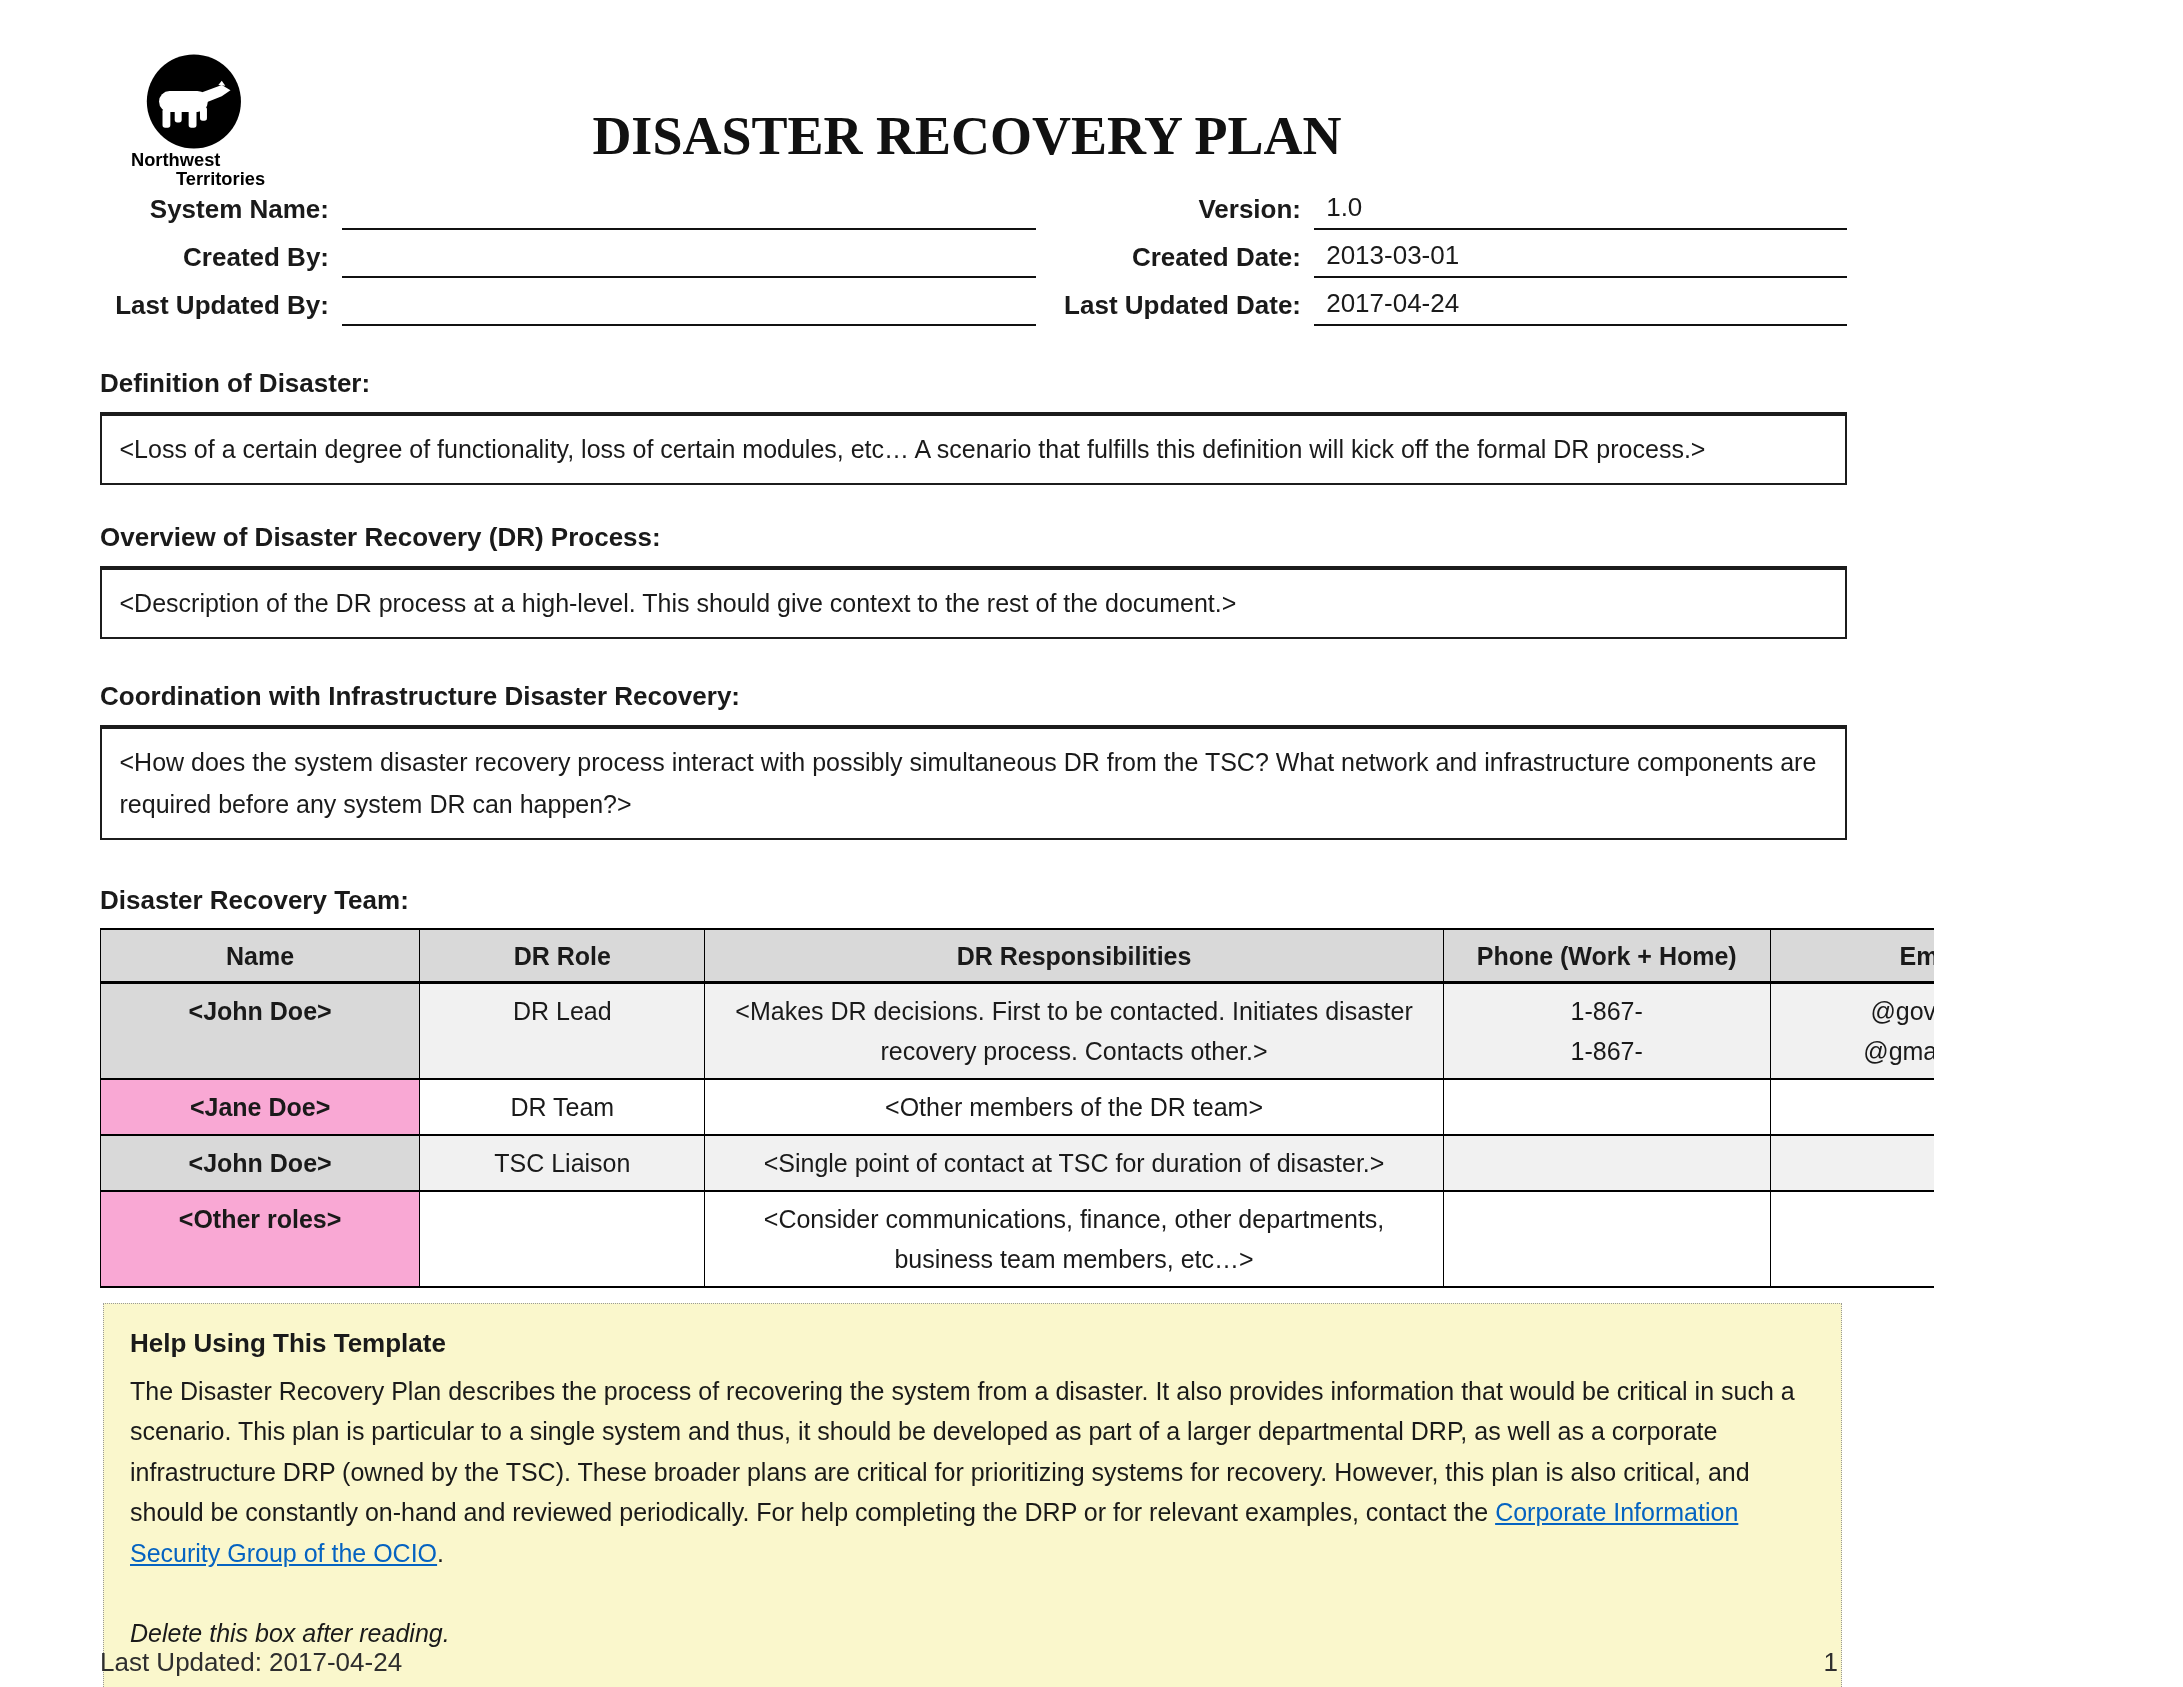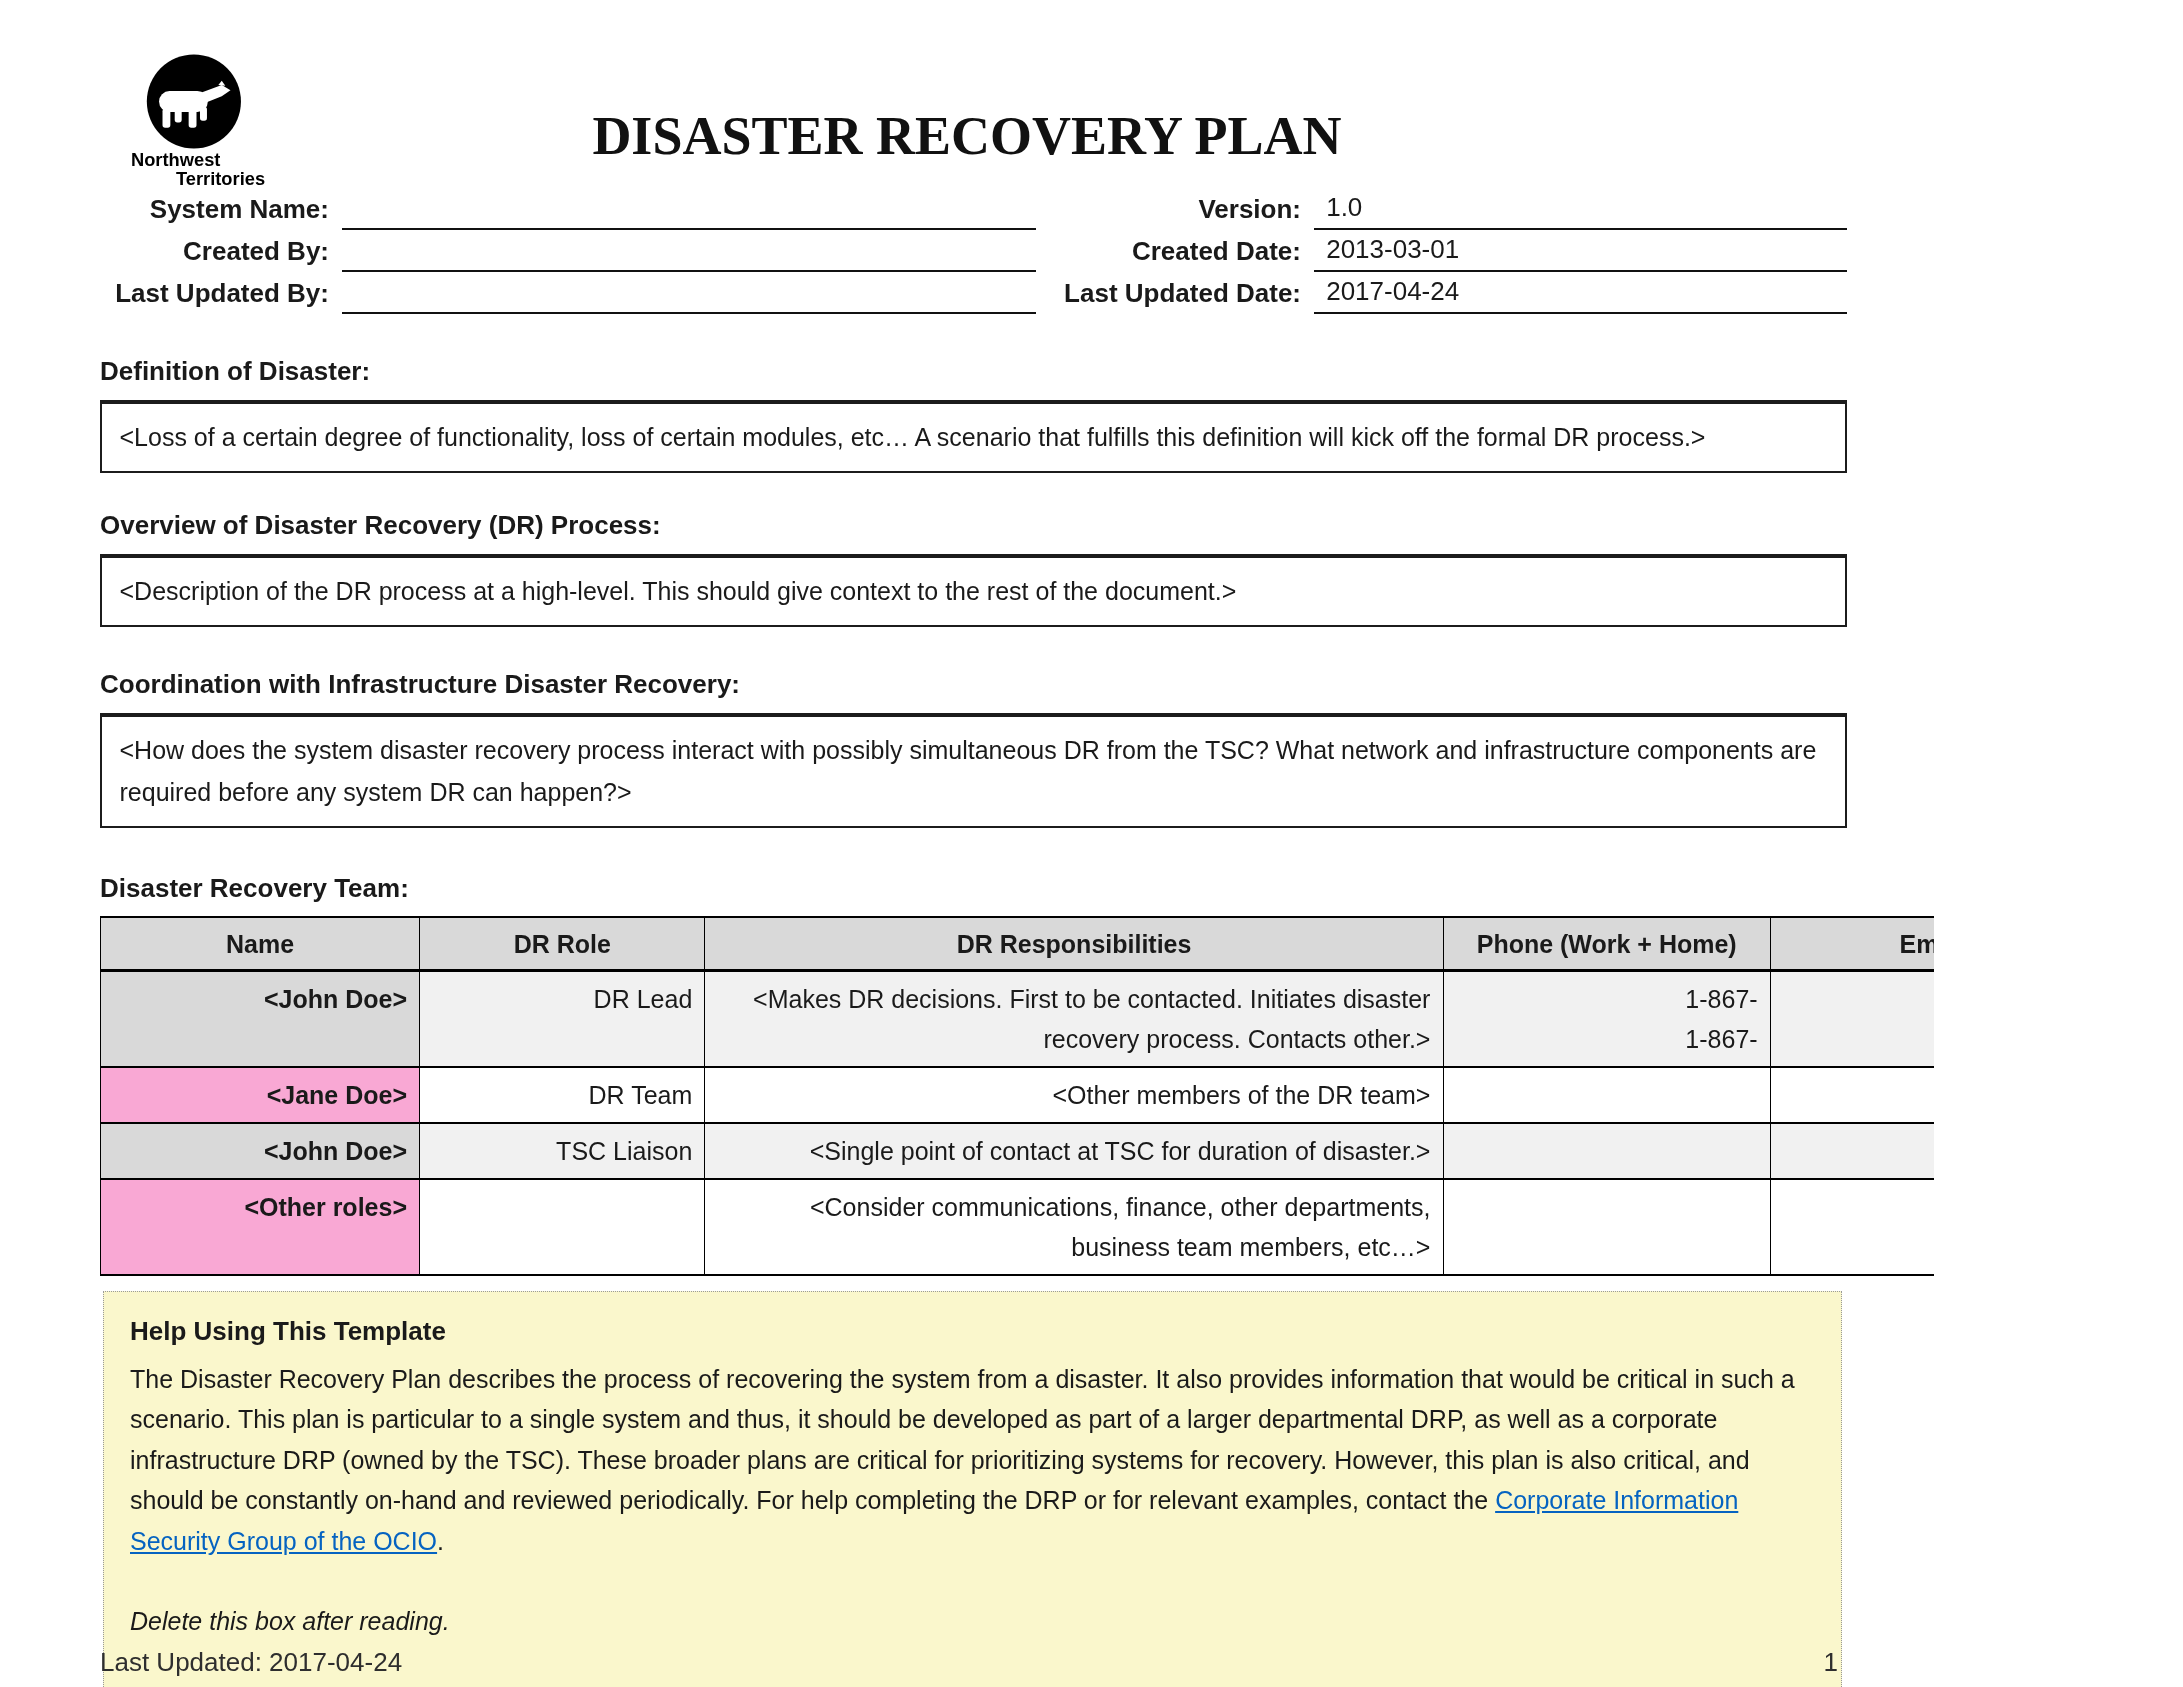--- a/index.html
+++ b/index.html
@@ -29,21 +29,21 @@
     color:#111;
     letter-spacing:0px;
   }
 
   
   .meta {
     margin:23px 87px 0 100px;
     display:grid;
     grid-template-columns:229px 707px 1fr 546px;
     grid-auto-rows:40px;
-    row-gap:2px;
+    row-gap:8px;
   }
   .meta-label { font-weight:bold; font-size:26px; text-align:right; align-self:end; padding-bottom:5.2px; white-space:nowrap; }
   .meta-field { border-bottom:2.6px solid #111; margin-left:13px; align-self:stretch; display:flex; align-items:flex-end; }
   .meta-field .val { font-size:26px; padding:0 0 5.2px 12.2px; }
 
   
   .section { margin:0 87px 0 100px; }
   .sec-overview { margin-top:37px; }
   .sec-definition { margin-top:42px; }
   .sec-coordination { margin-top:42px; }
@@ -70,21 +70,21 @@
   table.team col.c-resp  { width:37.0%; }
   table.team col.c-phone { width:16.4%; }
   table.team col.c-email { width:16.3%; }
   table.team th, table.team td {
     border:1.7px solid #000;
     border-top-width:2.6px;
     border-bottom-width:2.6px;
     padding:7px 12.2px;
     vertical-align:top;
     line-height:1.6;
-    text-align:right;
+    text-align:center;
   }
   table.team thead th {
     background:#d9d9d9;
     font-weight:bold;
     text-align:center;
     padding:5.2px 8.7px;
     border-bottom-width:3.5px;
   }
   table.team td.name-col { background:#f9a8d4; font-weight:bold; }
   table.team tr.stripe td { background:#f1f1f1; }

